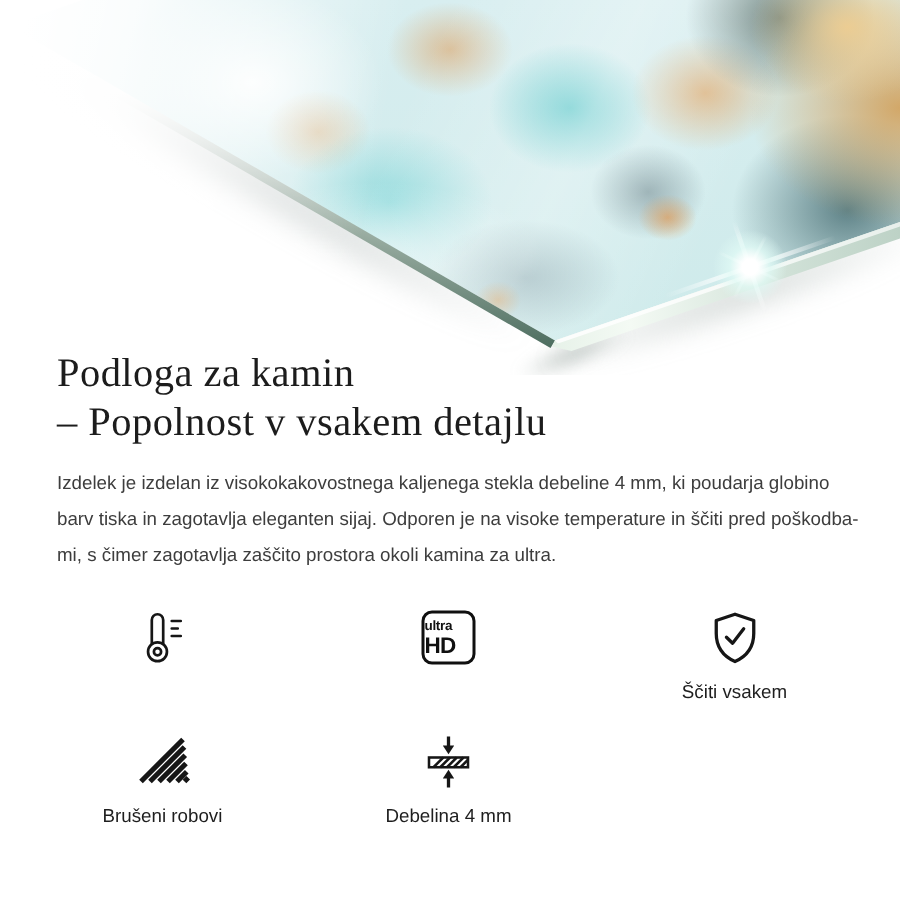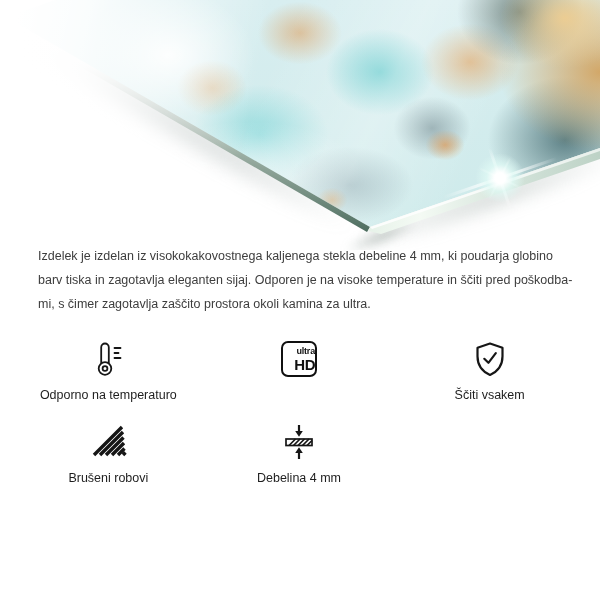--- a/index.html
+++ b/index.html
@@ -87,21 +87,21 @@
   .desc { margin-top:12px; font-size:12.5px; line-height:24px; color:#3d3d3d; }
   .desc div { white-space:nowrap; }
 
   
   .features { display:grid; grid-template-columns:repeat(3,1fr); row-gap:19px; margin:23px -25px 0 -25px; }
   .feature { display:flex; flex-direction:column; align-items:center; }
   .icon-wrap { height:40px; display:flex; align-items:center; justify-content:center; }
   .flabel { margin-top:9px; font-size:12.5px; line-height:15px; color:#1e1e1e; text-align:center; }
   .hd-badge {
     width:36px; height:36px; border:2.6px solid #101010; border-radius:7px;
-    display:flex; flex-direction:column; align-items:flex-end; justify-content:center;
+    display:flex; flex-direction:column; align-items:flex-start; justify-content:center;
     font-weight:bold; color:#101010; line-height:1;
   }
   .hd-badge .top { font-size:9px; letter-spacing:-.2px; }
   .hd-badge .hd  { font-size:15px; letter-spacing:-.5px; margin-top:1px; }
   svg.licon { stroke:#161616; fill:none; stroke-width:1.8; }
 </style>
 </head>
 <body>
 
 <div class="page">
@@ -119,39 +119,42 @@
     <div class="sparkle">
       <div class="ray r1"></div>
         <div class="ray r2"></div>
       <div class="ray r3"></div>
         <div class="ray r4"></div>
       <div class="glow"></div>
     </div>
   </div>
 
   <div class="content">
+    <h1>
+      <div>Podloga za kamin</div>
+      <div>– Popolnost v vsakem detajlu</div>
+    </h1>
 
     <div class="desc">
       <div>Izdelek je izdelan iz visokokakovostnega kaljenega stekla debeline 4 mm, ki poudarja globino</div>
       <div>barv tiska in zagotavlja eleganten sijaj. Odporen je na visoke temperature in ščiti pred poškodba-</div>
       <div>mi, s čimer zagotavlja zaščito prostora okoli kamina za ultra.</div>
     </div>
 
     <div class="features">
 
       <div class="feature">
         <div class="icon-wrap">
           <svg class="licon" width="40" height="40" viewBox="0 0 40 40">
             <path d="M13.2 24 V8.3 A3.8 3.8 0 0 1 20.8 8.3 V24" stroke-linecap="round"></path>
             <circle cx="17" cy="29.5" r="6.3"></circle>
             <circle cx="17" cy="29.5" r="2.4"></circle>
             <path d="M26.5 9 h6 M26.5 14 h4 M26.5 19 h6" stroke-linecap="round"></path>
           </svg>
         </div>
-        <div class="flabel">Odporno na temperaturo</div>
       </div>
 
       <div class="feature">
         <div class="icon-wrap">
           <div class="hd-badge">
             <span class="top">ultra</span>
             <span class="hd">HD</span>
           </div>
         </div>
       </div>

